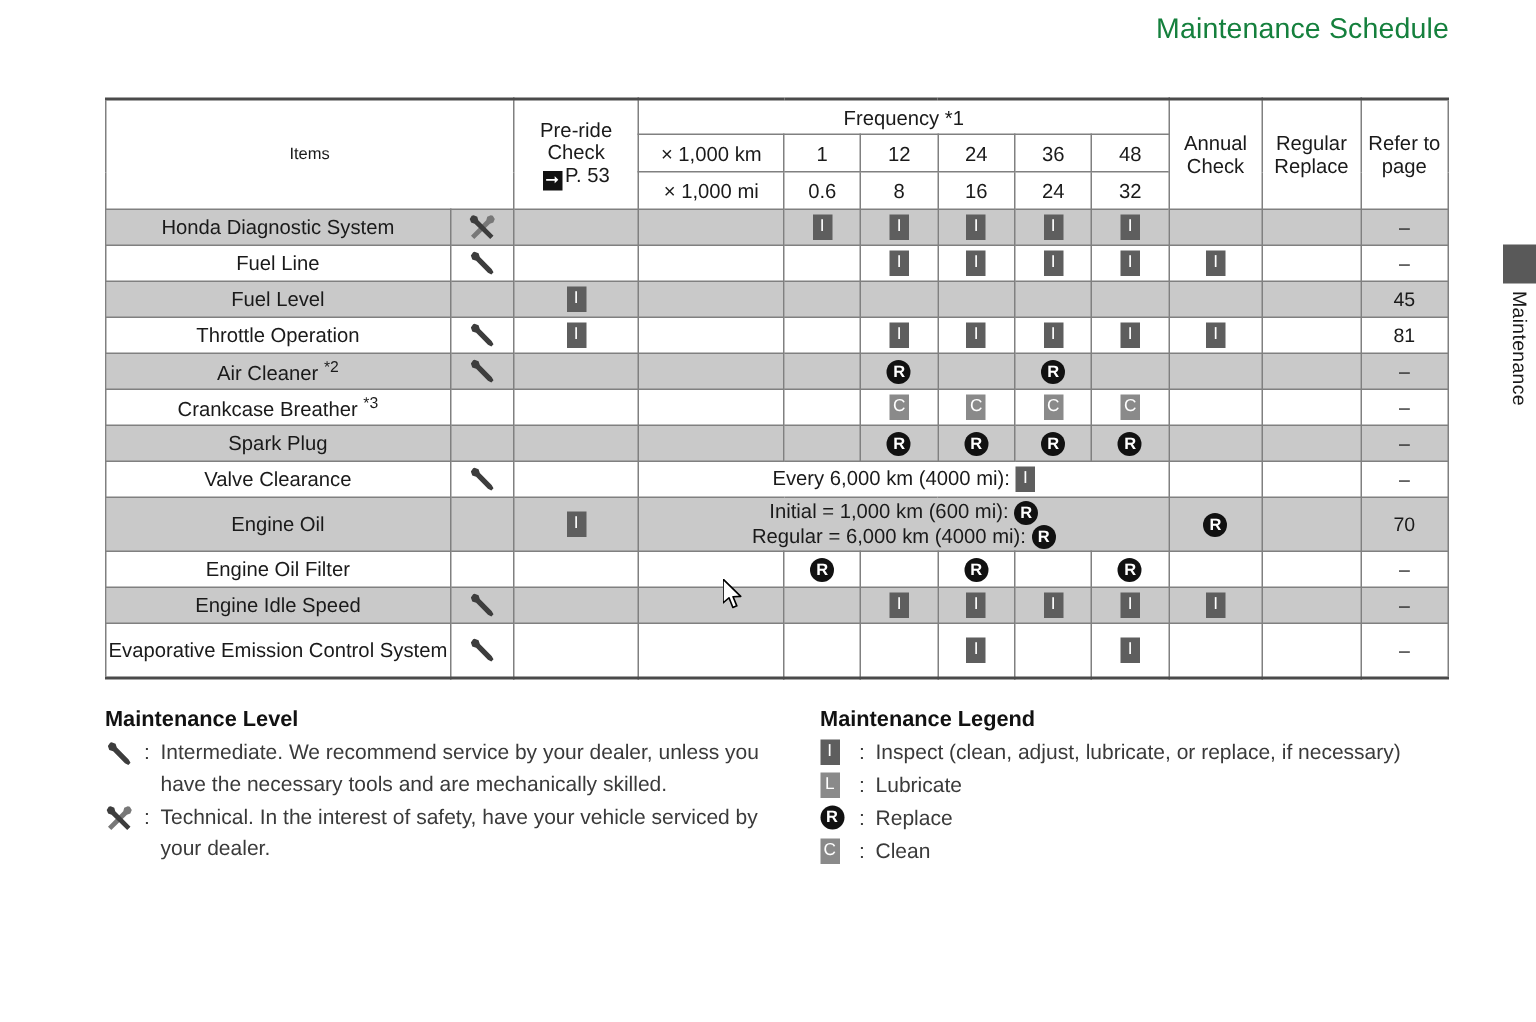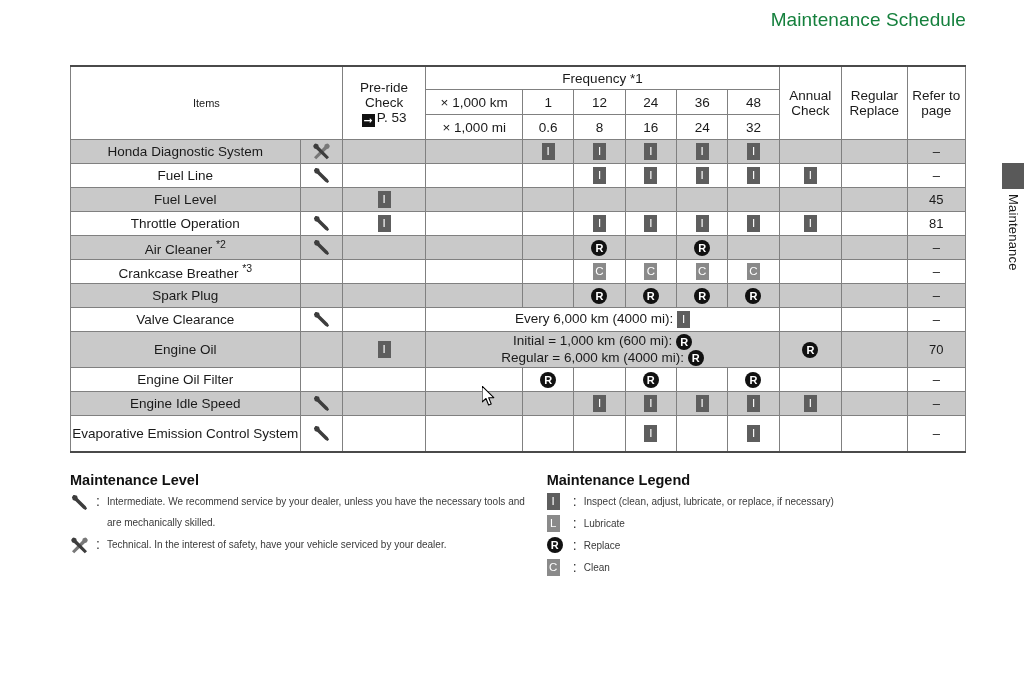--- a/index.html
+++ b/index.html
@@ -189,21 +189,21 @@
     padding-top: 2px;
   }
   .legend-colon {
     width: 11px;
     flex: 0 0 11px;
     font-size: 14px;
     color: #3a3a3a;
     line-height: 21px;
   }
   .legend-text {
-    font-size: 10px;
+    font-size: 14px;
     color: #3a3a3a;
     line-height: 21px;
   }
   .legend-text .cont { display: block; }
 
   
   #cursor {
     position: absolute;
     left: 482px;
     top: 386px;

